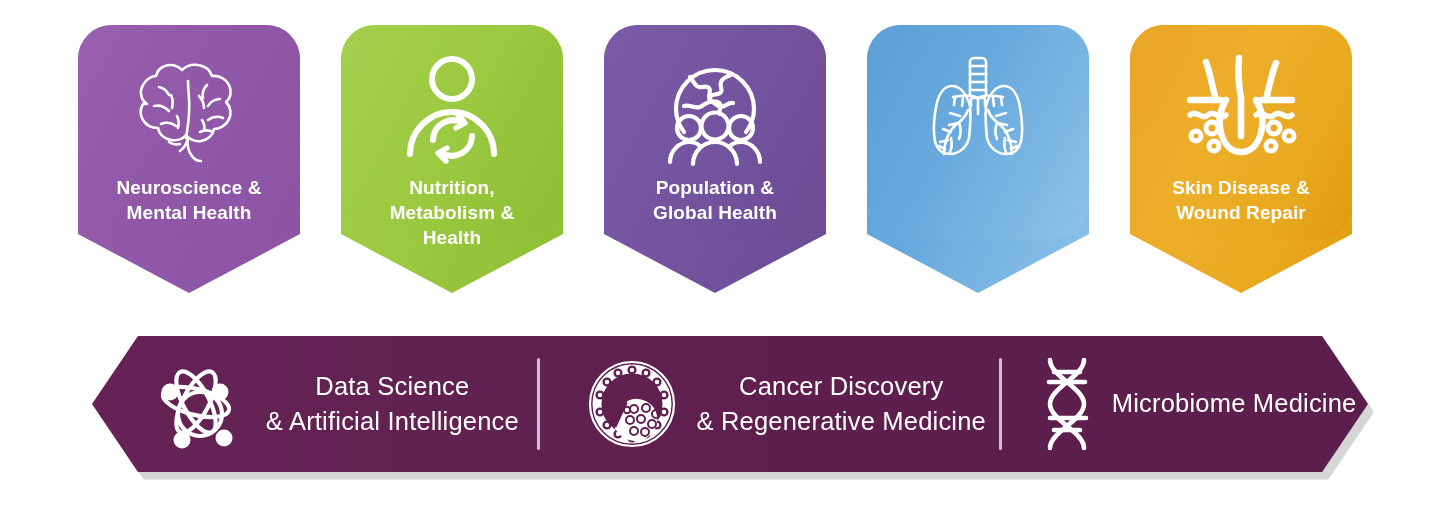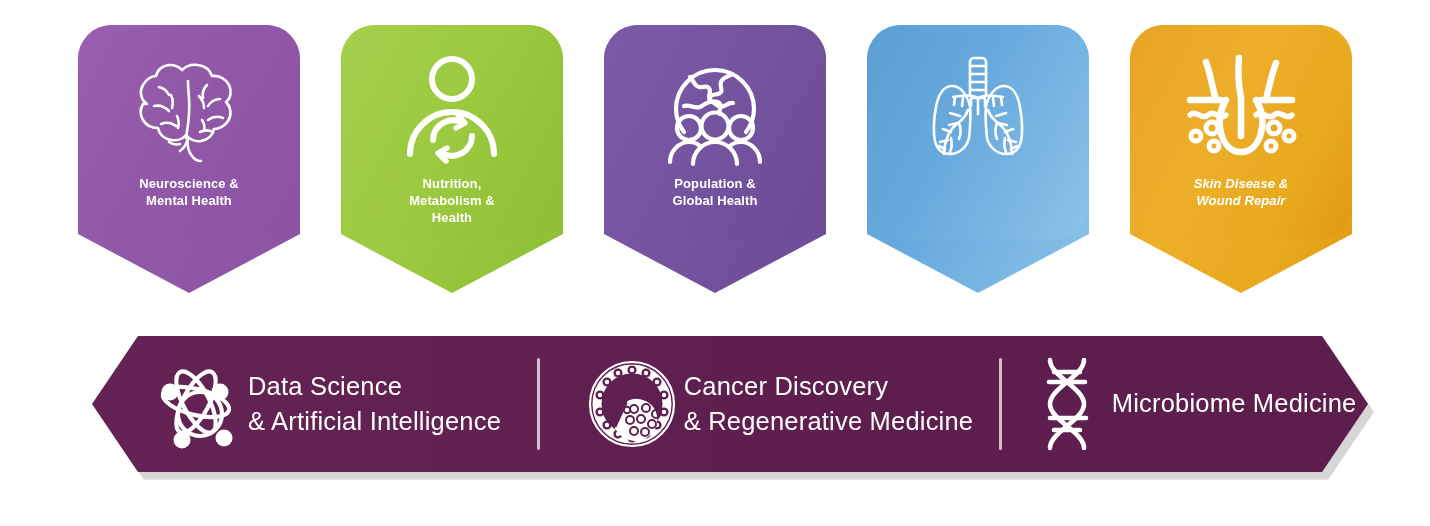--- a/index.html
+++ b/index.html
@@ -75,34 +75,34 @@
     justify-content: center;
     margin-bottom: 6px;
   }
   .card-icon svg { display: block; overflow: visible; }
 
   .card-label {
     position: relative;
     z-index: 1;
     color: #ffffff;
     font-weight: bold;
-    font-size: 13px;
+    font-size: 19px;
     line-height: 1.32;
     text-align: center;
     letter-spacing: 0.1px;
     padding: 0 6px;
     white-space: pre-line;
   }
 
   
   .card.c-neuro   { background: linear-gradient(118deg, #9a5fb0 0%, #9158a8 45%, #8d52a4 100%); }
   .card.c-nutri   { background: linear-gradient(118deg, #a5cf4e 0%, #9bc93f 50%, #8dbe34 100%); }
   .card.c-pop     { background: linear-gradient(118deg, #7b5aa8 0%, #74539f 50%, #6d4c96 100%); }
   .card.c-resp    { background: linear-gradient(118deg, #5d9fd3 0%, #69aade 45%, #8cc3e8 100%); }
-  .card.c-skin    { background: linear-gradient(118deg, #e9a426 0%, #edae2a 40%, #e8a91f 75%, #e0990f 100%); font-style: italic; }
+  .card.c-skin    { background: linear-gradient(118deg, #e9a426 0%, #edae2a 40%, #e8a91f 75%, #e0990f 100%); }
 
   
   #banner-wrap {
     position: absolute;
     left: 92px;
     top: 336px;
     width: 1276px;
     height: 140px;
   }
   #banner-shadow {
@@ -167,21 +167,21 @@
     align-items: center;
     justify-content: center;
   }
   .banner-icon.narrow { width: 74px; }
   .banner-icon svg { display: block; overflow: visible; }
 
   .banner-label {
     color: #ffffff;
     font-size: 25.5px;
     line-height: 1.38;
-    text-align: left;
+    text-align: center;
     flex: 1 1 auto;
     white-space: pre-line;
     letter-spacing: .2px;
   }
   .banner-label.single { text-align: left; padding-left: 8px; }
 </style>
 </head>
 <body>
 
 <div id="board">

